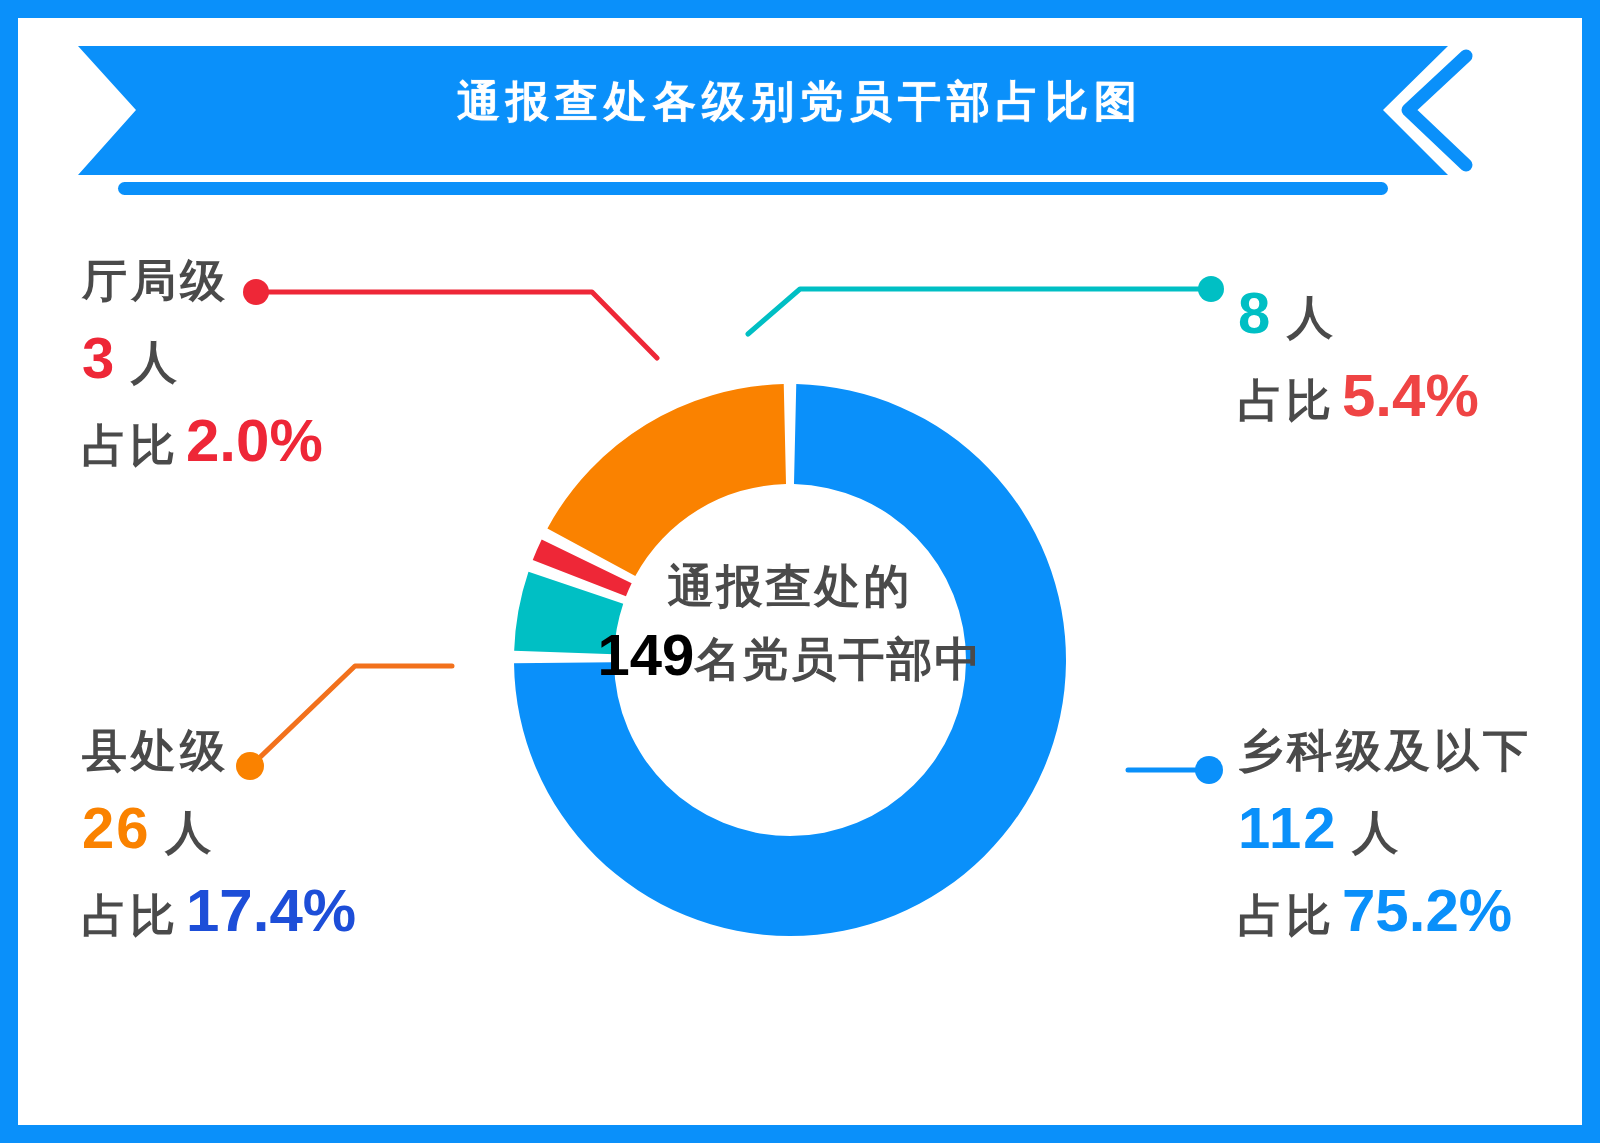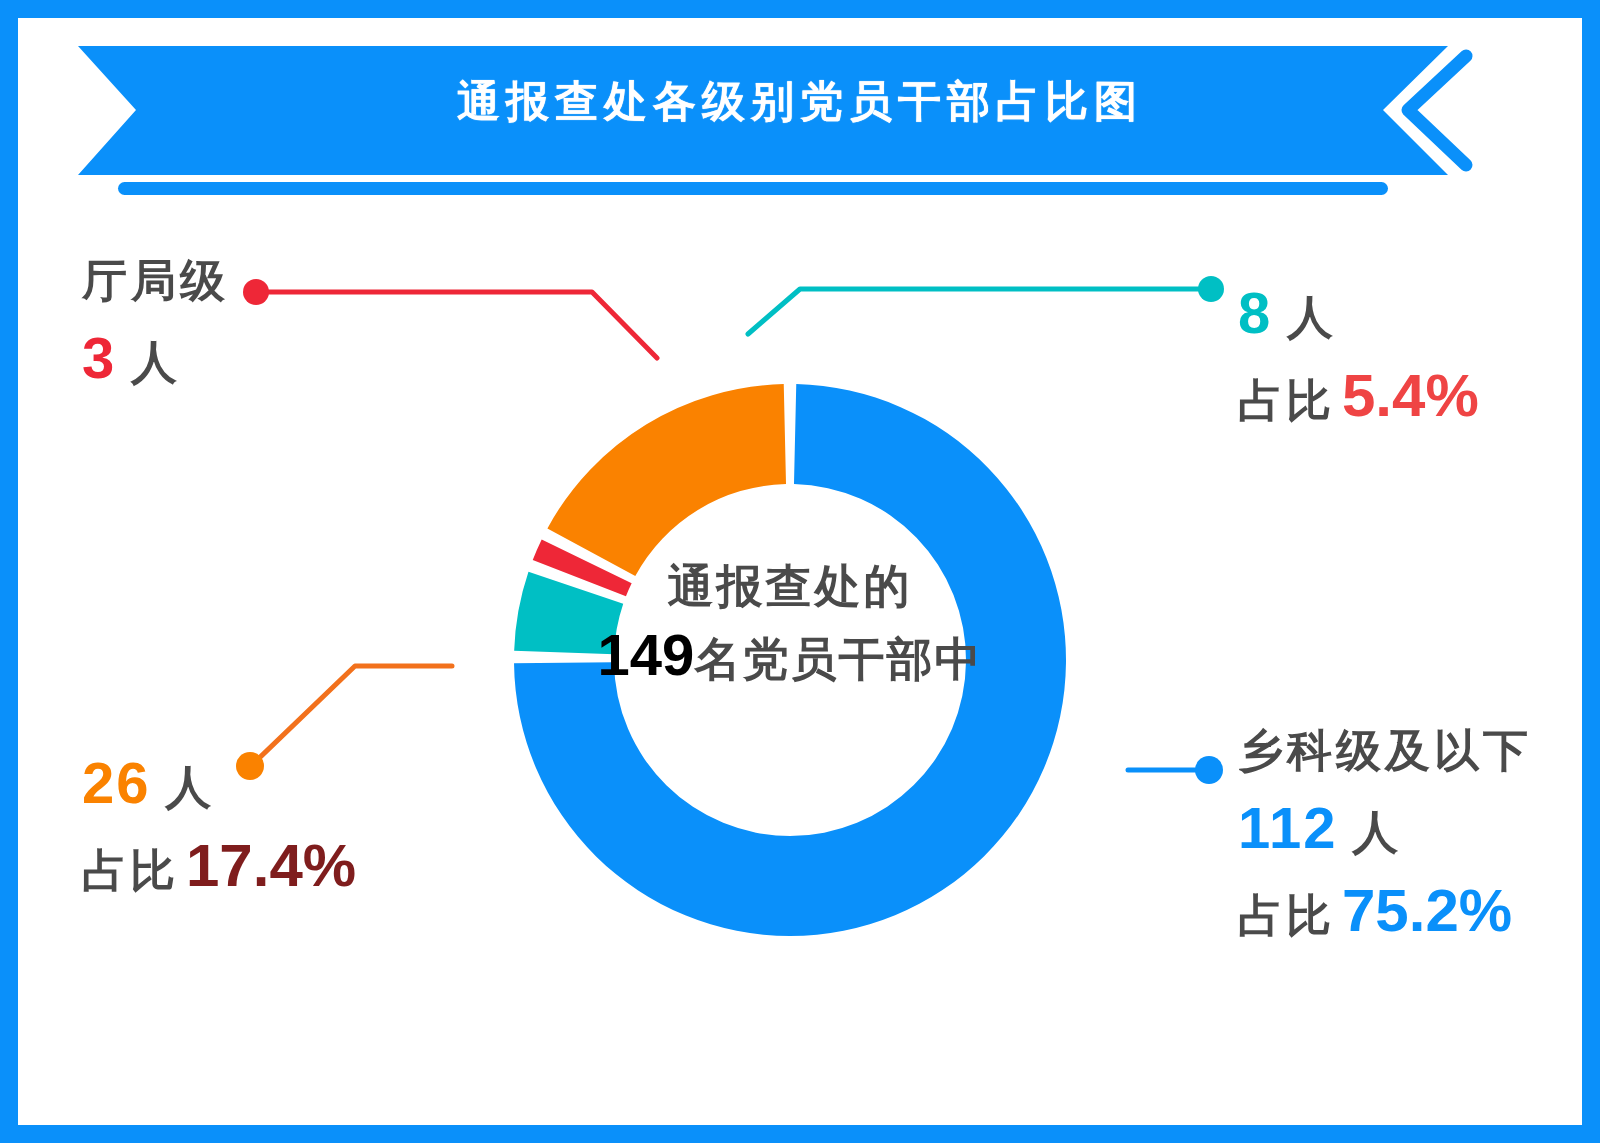--- a/index.html
+++ b/index.html
@@ -94,26 +94,28 @@
 
 <div id="center-label">
   <div id="center-line1">通报查处的</div>
   <div id="center-line2"><span class="big">149</span><span>名党员干部中</span></div>
 </div>
 
 <div class="callout" id="callout-ting">
   <div class="c-name">厅局级</div>
   <div class="c-count"><span class="num" style="color:#EE2737">3</span>
        <span>人</span></div>
+  <div class="c-pct"><span>占比</span><span class="val" style="color:#EE2737">2.0%</span></div>
 </div>
 
 <div class="callout" id="callout-xian">
+  <div class="c-name">县处级</div>
   <div class="c-count"><span class="num" style="color:#FA8200">26</span>
        <span>人</span></div>
-  <div class="c-pct"><span>占比</span><span class="val" style="color:#7f1d1d">17.4%</span></div>
+  <div class="c-pct"><span>占比</span><span class="val" style="color:#1d4ed8">17.4%</span></div>
 </div>
 
 <div class="callout" id="callout-cun">
   <div class="c-count"><span class="num" style="color:#00BFC4">8</span>
        <span>人</span></div>
   <div class="c-pct"><span>占比</span><span class="val" style="color:#ef4444">5.4%</span></div>
 </div>
 
 <div class="callout" id="callout-xiang">
   <div class="c-name">乡科级及以下</div>

